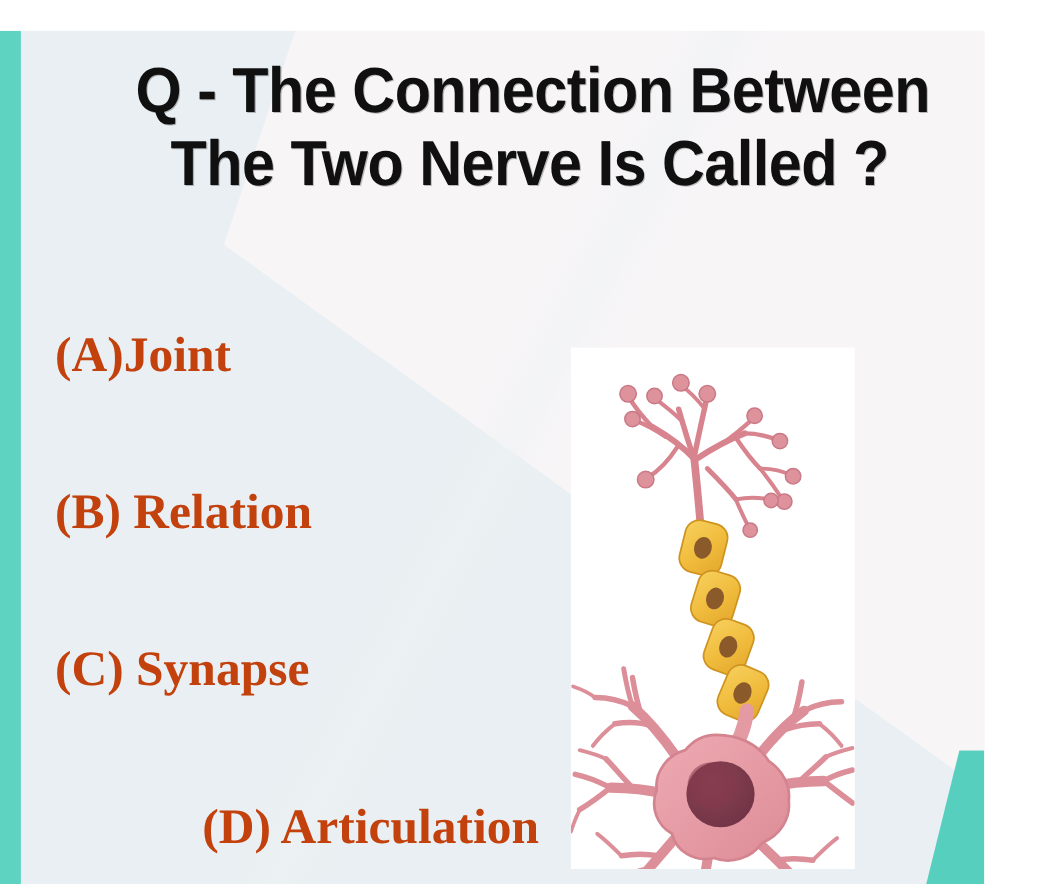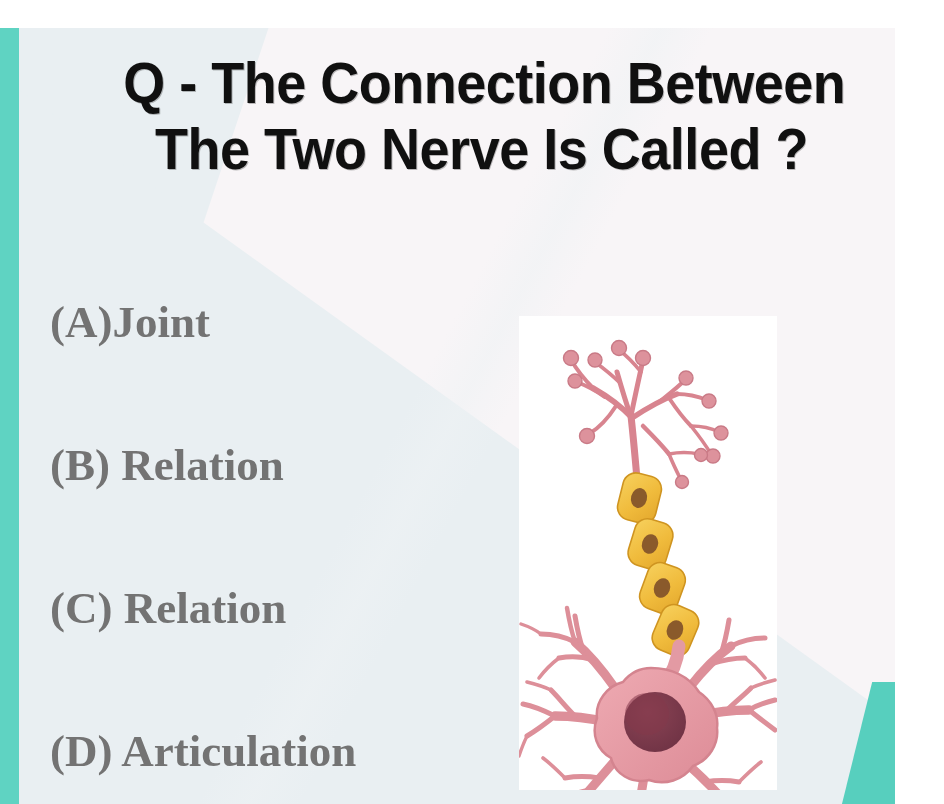--- a/index.html
+++ b/index.html
@@ -97,26 +97,26 @@
     position: absolute;
     left: 50px;
     top: 272px;
     width: 440px;
   }
   .option {
     font-family: "Liberation Serif", serif;
     font-weight: 700;
     font-size: 45px;
     line-height: 1;
-    color: #737373;
+    color: #c2410c;
     height: 48px;
     margin-bottom: 95px;
     white-space: nowrap;
   }
-  .option:last-child { margin-bottom: 0; }
+  .option:last-child { margin-bottom: 0; text-align: right; }
 
   
   .figure-panel {
     position: absolute;
     left: 519px;
     top: 288px;
     width: 258px;
     height: 474px;
     background: #ffffff;
     overflow: hidden;
@@ -141,21 +141,21 @@
   <div class="corner-wedge"></div>
 
   <div class="title-block">
     <span class="title-line title-line-1">Q - The Connection Between</span>
     <span class="title-line title-line-2">The Two Nerve Is Called ?</span>
   </div>
 
   <div class="options">
     <div class="option">(A)Joint</div>
     <div class="option">(B) Relation</div>
-    <div class="option">(C) Relation</div>
+    <div class="option">(C) Synapse</div>
     <div class="option">(D) Articulation</div>
   </div>
 
   <div class="figure-panel">
     <svg viewBox="0 0 258 474" xmlns="http://www.w3.org/2000/svg">
       <defs>
         <linearGradient id="gSoma" x1="0" y1="0" x2="1" y2="1">
           <stop offset="0%" stop-color="#eeaab2"></stop>
           <stop offset="100%" stop-color="#dd8c97"></stop>
         </linearGradient>

